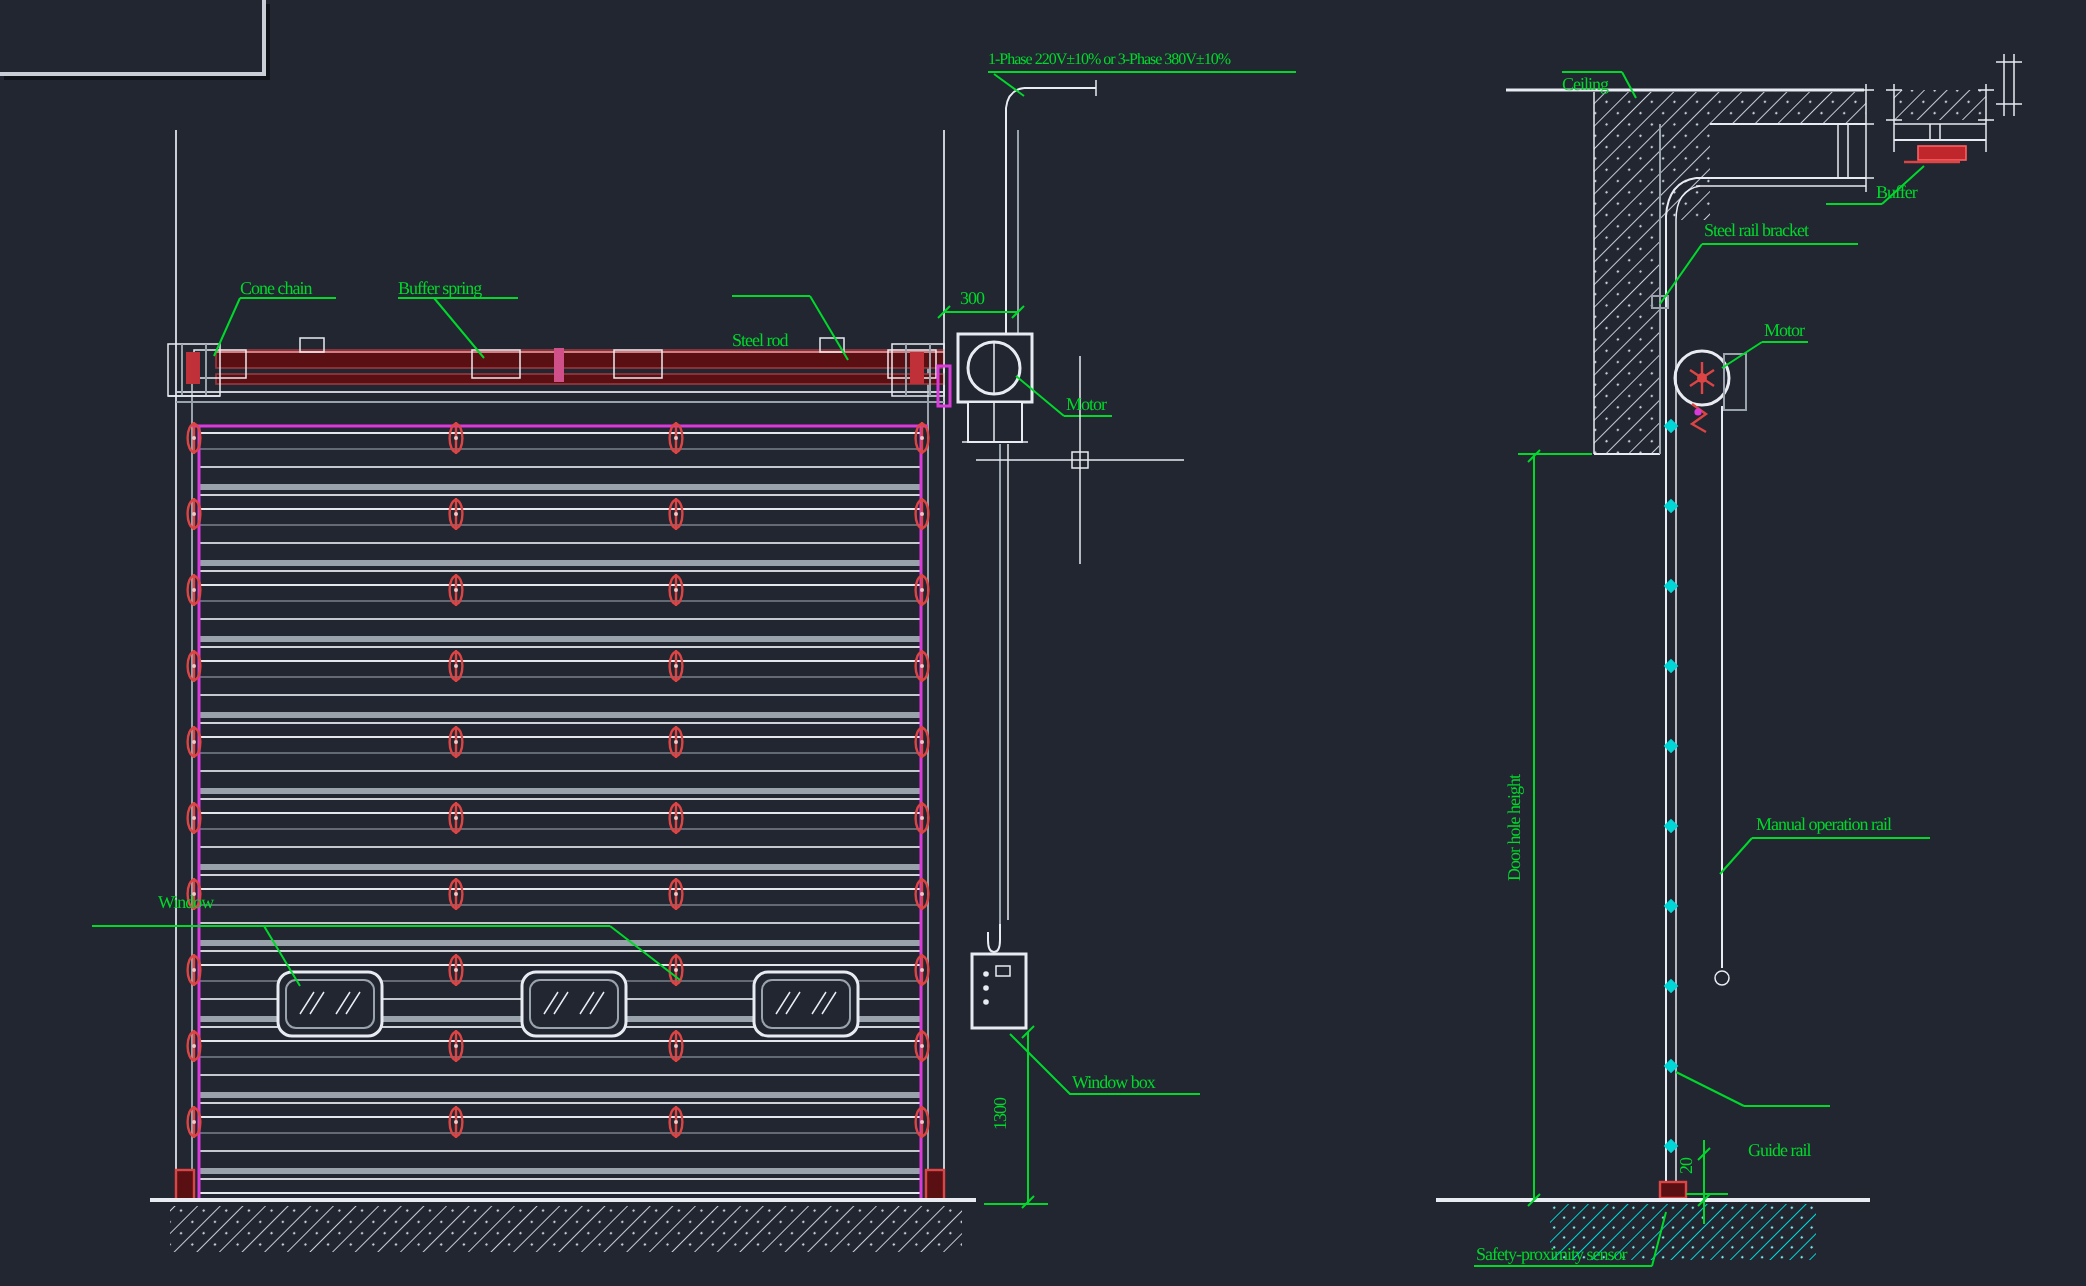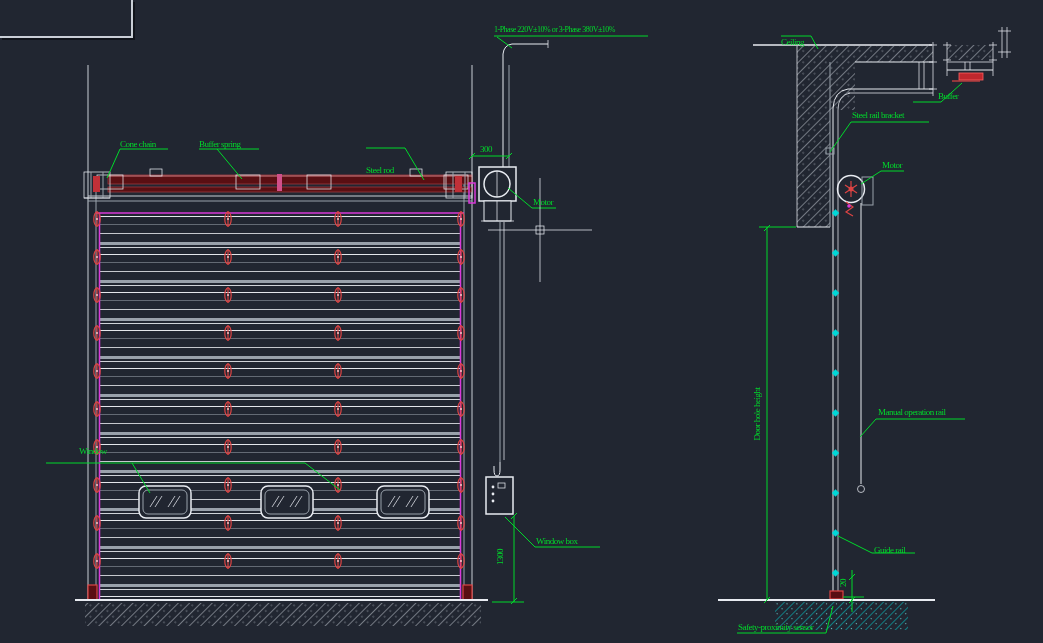--- a/index.html
+++ b/index.html
@@ -348,16 +348,16 @@
   <div class="lbl" style="left:46px;top:446px;margin-left:33px;">Window</div>
   <div class="lbl" style="left:536px;top:536px;">Window box</div>
   <div class="lbl vert" style="left:478px;top:552px;width:44px;">1300</div>
 
   <div class="lbl" style="left:781px;top:37px;">Ceiling</div>
   <div class="lbl" style="left:914px;top:91px;margin-left:24px;">Buffer</div>
   <div class="lbl" style="left:852px;top:110px;">Steel rail bracket</div>
   <div class="lbl" style="left:882px;top:160px;">Motor</div>
   <div class="lbl vert" style="left:702px;top:409px;width:110px;">Door hole height</div>
   <div class="lbl" style="left:878px;top:407px;">Manual operation rail</div>
-  <div class="lbl" style="left:874px;top:545px;">Guide rail</div>
+  <div class="lbl" style="left:874px;top:570px;">Guide rail</div>
   <div class="lbl vert" style="left:830px;top:578px;width:26px;">20</div>
   <div class="lbl" style="left:738px;top:622px;text-align:center;">Safety-proximity sensor</div>
 </div>
 
 </body></html>

